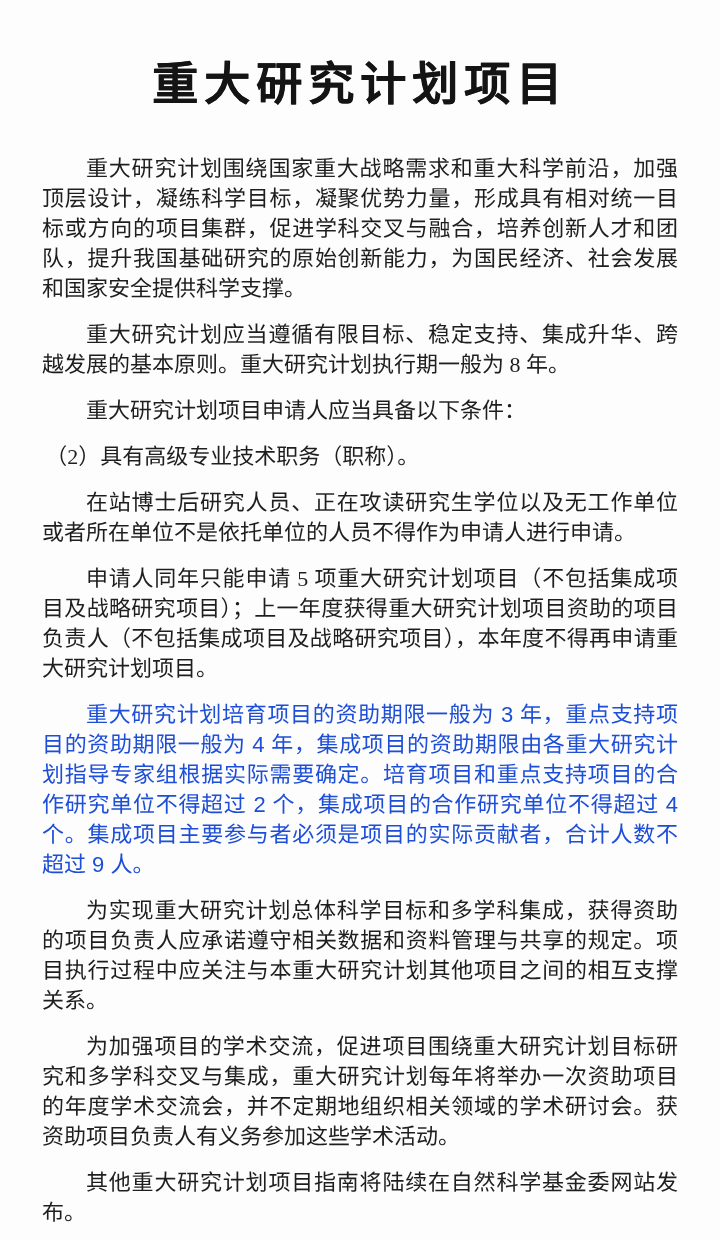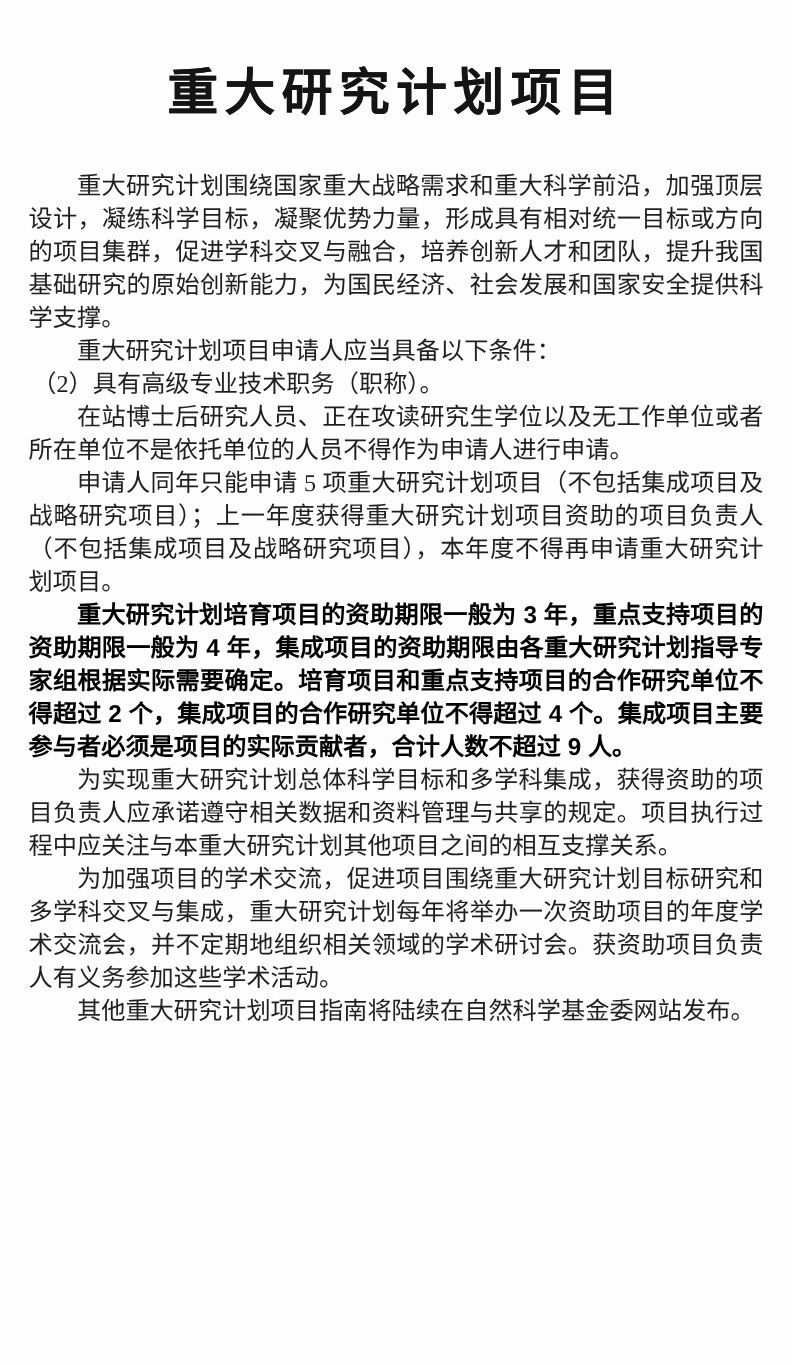--- a/index.html
+++ b/index.html
@@ -27,45 +27,46 @@
     font-family: "Liberation Serif", serif;
     
     text-shadow: 0.4px 0.4px 0 #141414;
   }
   .doc-body {
     margin: 40px 26px 0 26px;
     text-align: justify;
     text-justify: inter-ideograph;
   }
   p.para {
-    margin: 0;
+    margin: 16px;
     padding: 0;
     font-size: 22px;
     line-height: 30px;
     text-indent: 2em;
     color: #1e1e1e;
     font-family: "Liberation Serif", serif;
     word-break: break-all;
   }
   p.para.list-item {
     text-indent: 0.15em;
   }
   p.para.bold {
-    font-weight: 700;
-    color: #000000;
+    font-weight: 400;
+    color: #1d4ed8;
     font-family: "Liberation Sans", sans-serif;
   }
 </style>
 </head>
 <body>
 
 <div class="page">
   <h1 class="doc-title">重大研究计划项目</h1>
   <div class="doc-body">
       <p class="para normal">重大研究计划围绕国家重大战略需求和重大科学前沿，加强顶层设计，凝练科学目标，凝聚优势力量，形成具有相对统一目标或方向的项目集群，促进学科交叉与融合，培养创新人才和团队，提升我国基础研究的原始创新能力，为国民经济、社会发展和国家安全提供科学支撑。</p>
+      <p class="para normal">重大研究计划应当遵循有限目标、稳定支持、集成升华、跨越发展的基本原则。重大研究计划执行期一般为 8 年。</p>
       <p class="para normal">重大研究计划项目申请人应当具备以下条件：</p>
       <p class="para list-item">（2）具有高级专业技术职务（职称）。</p>
       <p class="para normal">在站博士后研究人员、正在攻读研究生学位以及无工作单位或者所在单位不是依托单位的人员不得作为申请人进行申请。</p>
       <p class="para normal">申请人同年只能申请 5 项重大研究计划项目（不包括集成项目及战略研究项目）；上一年度获得重大研究计划项目资助的项目负责人（不包括集成项目及战略研究项目），本年度不得再申请重大研究计划项目。</p>
       <p class="para bold">重大研究计划培育项目的资助期限一般为 3 年，重点支持项目的资助期限一般为 4 年，集成项目的资助期限由各重大研究计划指导专家组根据实际需要确定。培育项目和重点支持项目的合作研究单位不得超过 2 个，集成项目的合作研究单位不得超过 4 个。集成项目主要参与者必须是项目的实际贡献者，合计人数不超过 9 人。</p>
       <p class="para normal">为实现重大研究计划总体科学目标和多学科集成，获得资助的项目负责人应承诺遵守相关数据和资料管理与共享的规定。项目执行过程中应关注与本重大研究计划其他项目之间的相互支撑关系。</p>
       <p class="para normal">为加强项目的学术交流，促进项目围绕重大研究计划目标研究和多学科交叉与集成，重大研究计划每年将举办一次资助项目的年度学术交流会，并不定期地组织相关领域的学术研讨会。获资助项目负责人有义务参加这些学术活动。</p>
       <p class="para normal">其他重大研究计划项目指南将陆续在自然科学基金委网站发布。</p>
     </div>
 </div>

